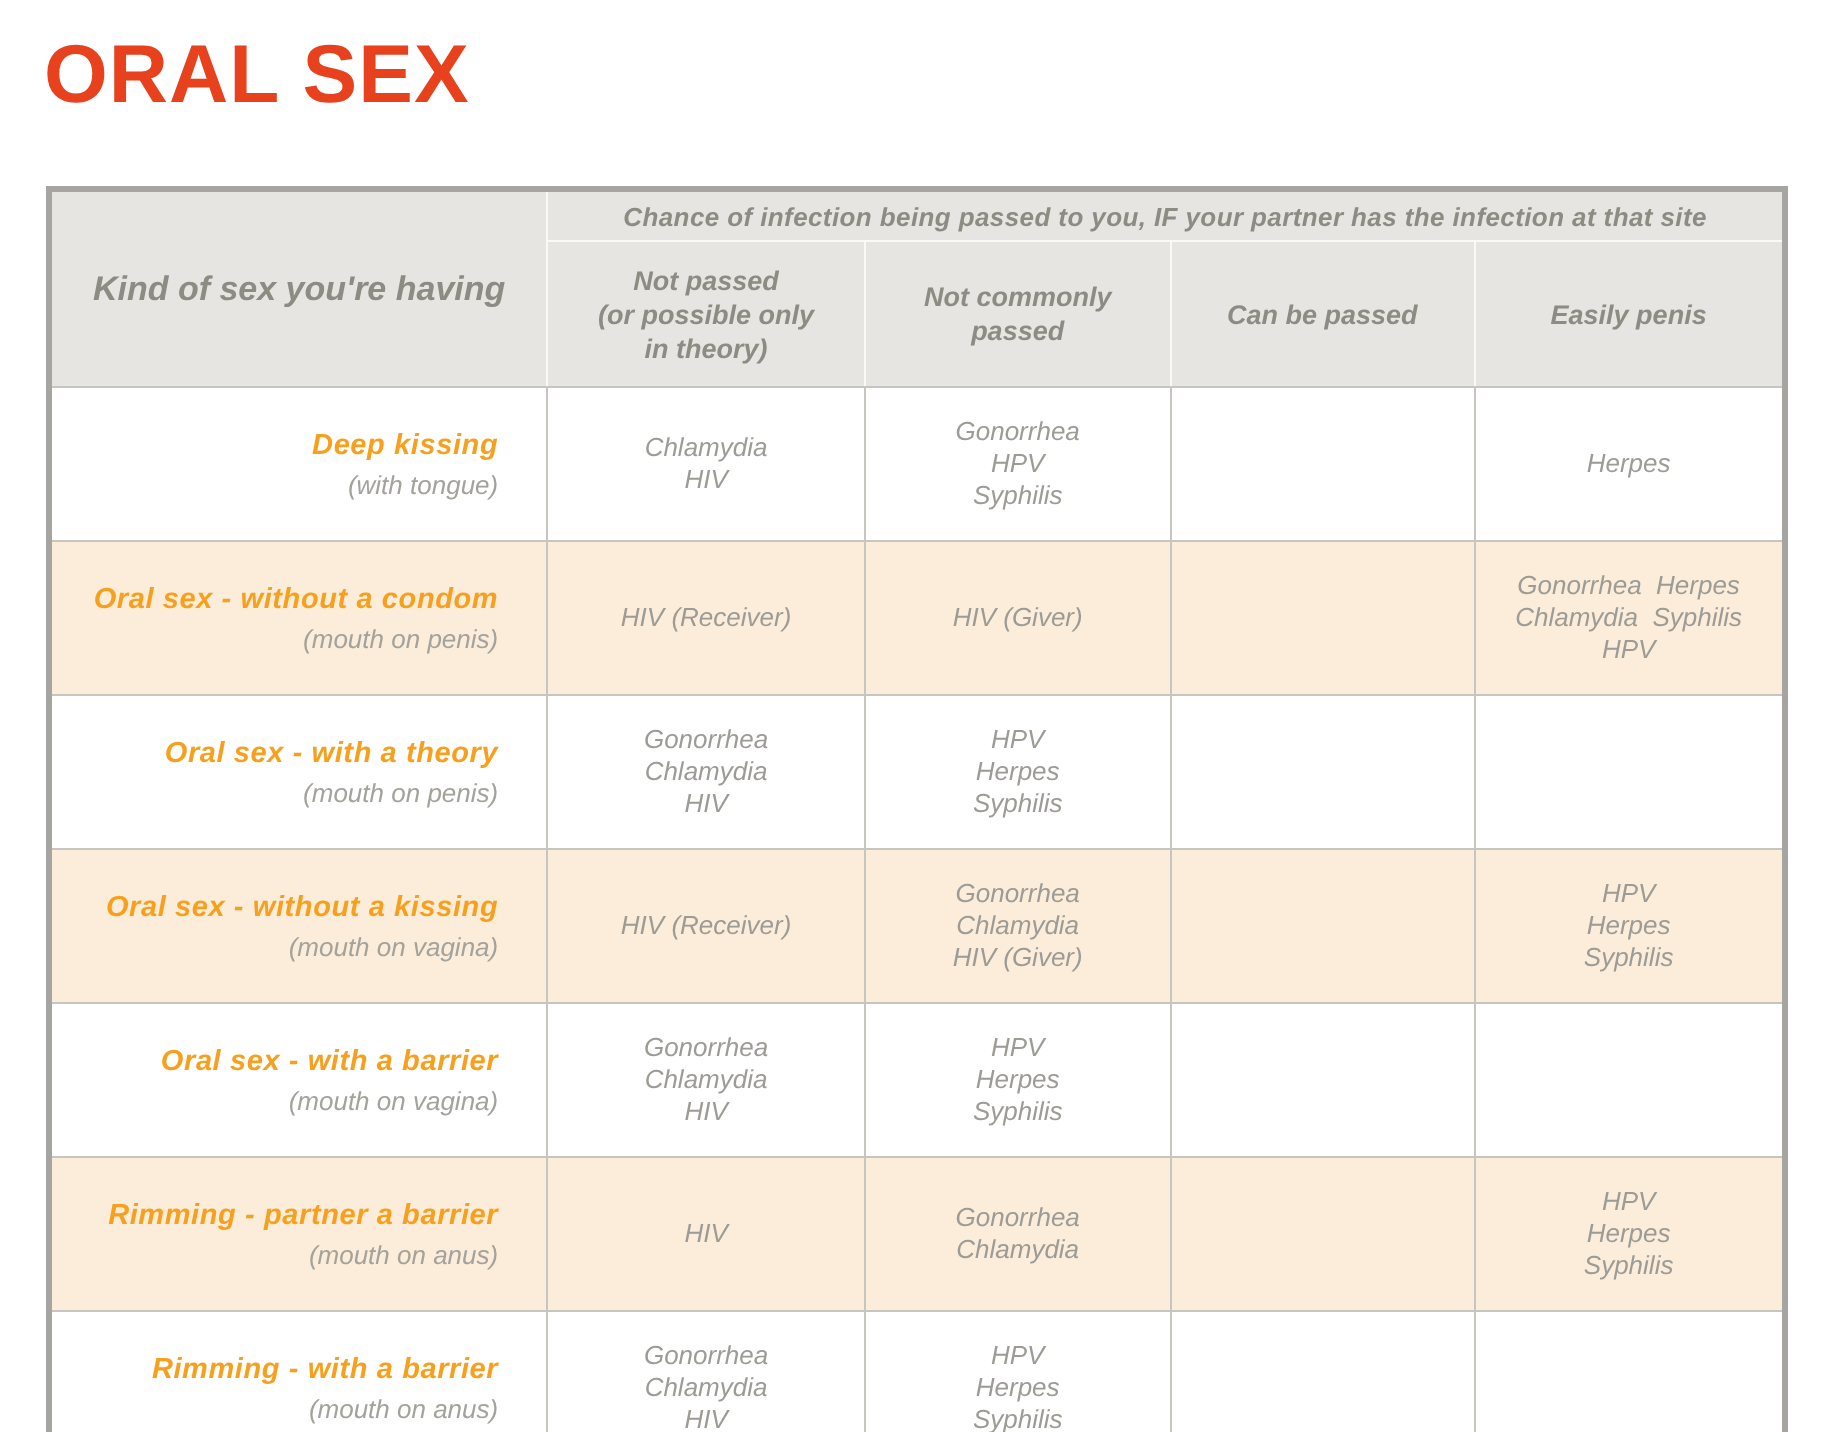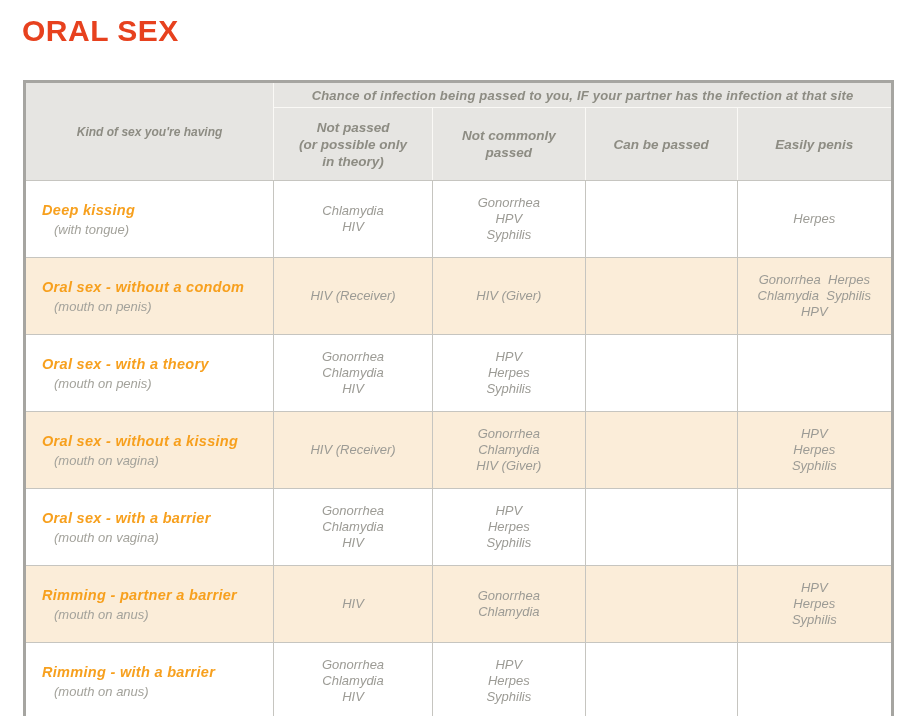--- a/index.html
+++ b/index.html
@@ -15,21 +15,21 @@
     --header-divider:#FAF9F6;
   }
   html,body{margin:0;padding:0;background:#FFFFFF;}
   body{
     width:917px;height:716px;
     font-family:"Liberation Sans",sans-serif;
     overflow:hidden;
   }
   .page-title{
     margin:14px 0 0 22px;
-    font-size:30px;
+    font-size:41px;
     font-weight:bold;
     letter-spacing:0.5px;
     color:var(--title-color);
   }
   table.infection-table{
     table-layout:fixed;
     width:871px;
     margin:32px 0 0 23px;
     border-collapse:collapse;
     border:3px solid var(--outer-border);
@@ -42,21 +42,21 @@
   th,td{border:1px solid var(--border-gray);font-style:italic;}
   thead th{
     background:var(--header-bg);
     color:var(--header-text);
     font-weight:bold;
     border-color:var(--header-divider);
     vertical-align:middle;
     text-align:center;
   }
   th.kind-header{
-    font-size:12px;
+    font-size:17px;
     border-bottom-color:var(--border-gray);
   }
   th.span-header{
     height:22px;
     font-size:13px;
     letter-spacing:0.2px;
   }
   tr.subheader-row th{
     height:70px;
     font-size:13.5px;
@@ -64,21 +64,21 @@
     white-space:pre-line;
     border-bottom-color:var(--border-gray);
   }
   tbody td{
     height:60px;
     vertical-align:middle;
     background:#FFFFFF;
   }
   tr.shaded td{background:var(--row-shade);}
   td.label-cell{
-    text-align:left;
+    text-align:right;
     padding:8px 24px 8px 16px;
   }
   .row-label{
     font-size:14.5px;
     font-weight:bold;
     letter-spacing:0.3px;
     color:var(--accent-orange);
     margin-bottom:4px;
   }
   .row-sublabel{

